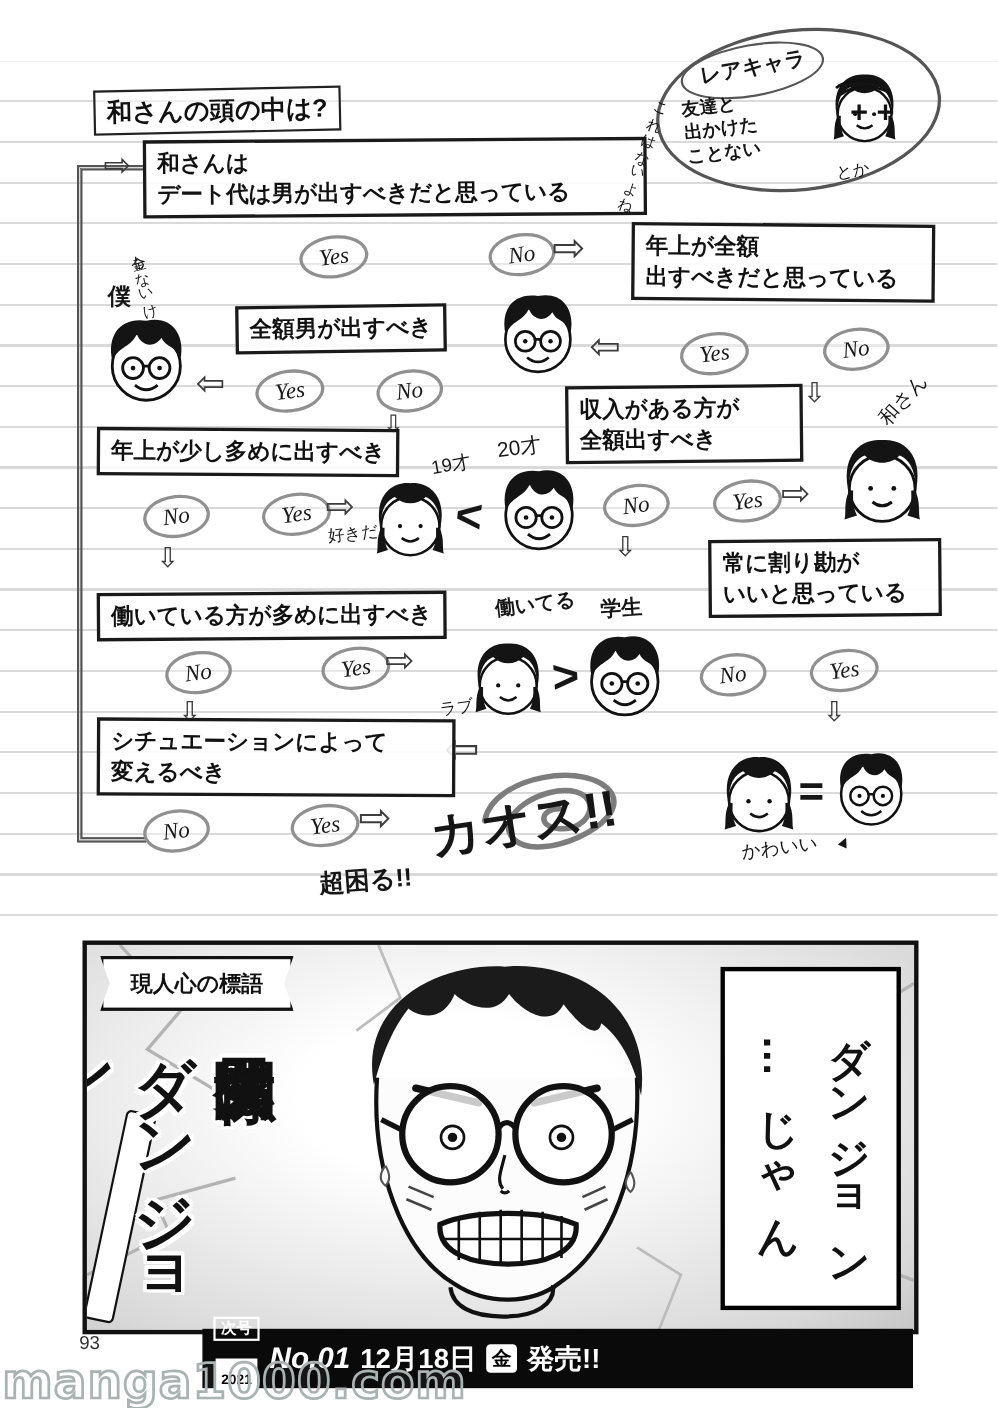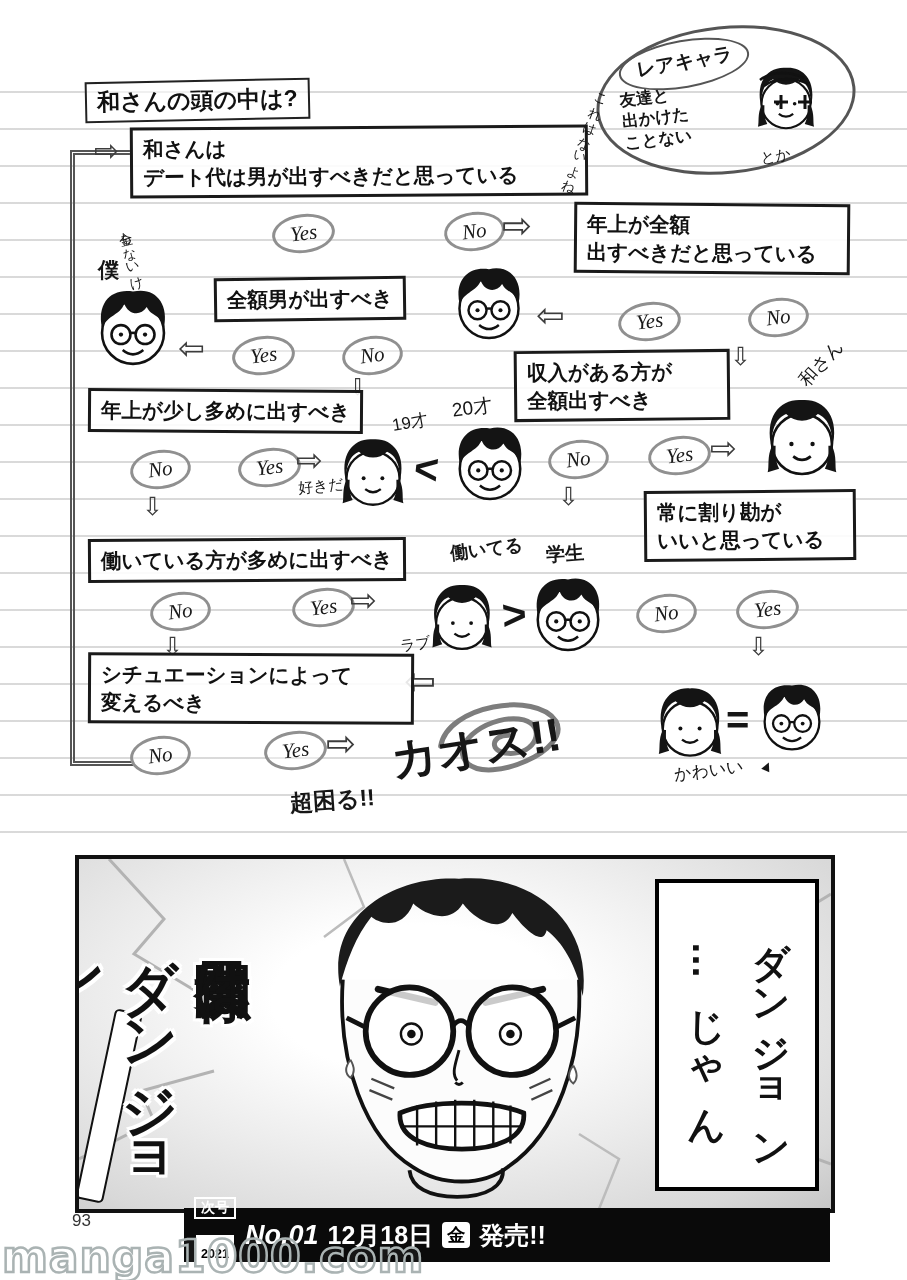--- a/index.html
+++ b/index.html
@@ -227,20 +227,21 @@
       <path d="M148,258 C180,244 244,244 278,258 C280,286 246,296 213,296 C180,296 146,286 148,258 Z" fill="#fff" stroke="#111" stroke-width="5"></path>
       <path d="M166,250 L166,292 M186,246 L186,294 M206,244 L206,296 M226,244 L226,296 M246,246 L246,294 M264,250 L264,290" stroke="#111" stroke-width="2.5"></path>
       <path d="M150,272 L277,272" stroke="#111" stroke-width="2.5"></path>
       <path d="M118,222 L142,232 M116,234 L140,244 M306,222 L284,232 M308,234 L286,244" stroke="#444" stroke-width="2.5"></path>
       <path d="M330,208 q7,12 0,19 q-9,-7 0,-19 M96,202 q7,12 0,19 q-9,-7 0,-19" fill="#fff" stroke="#555" stroke-width="2"></path>
       <path d="M158,318 C160,336 178,346 208,346 C240,346 258,334 256,316" fill="none" stroke="#111" stroke-width="4"></path>
     </svg>
 
     <div class="abs" style="left:16px;top:150px;width:24px;height:190px;background:#fff;border:2.5px solid #111;border-radius:5px;transform:rotate(12deg);z-index:3;"></div>
 
+    <div id="ribbon">現人心の標語</div>
     <div id="headline">男女関係は
 ダンジョン</div>
     <div id="speech">ダンジョン
 …じゃん</div>
   </div>
 
   <span class="hand" style="left:72px;top:1210px;font-size:17px;color:#333;">93</span>
 
   <div id="footer-bar">
     <div style="display:flex;flex-direction:column;align-items:center;gap:16px;">

